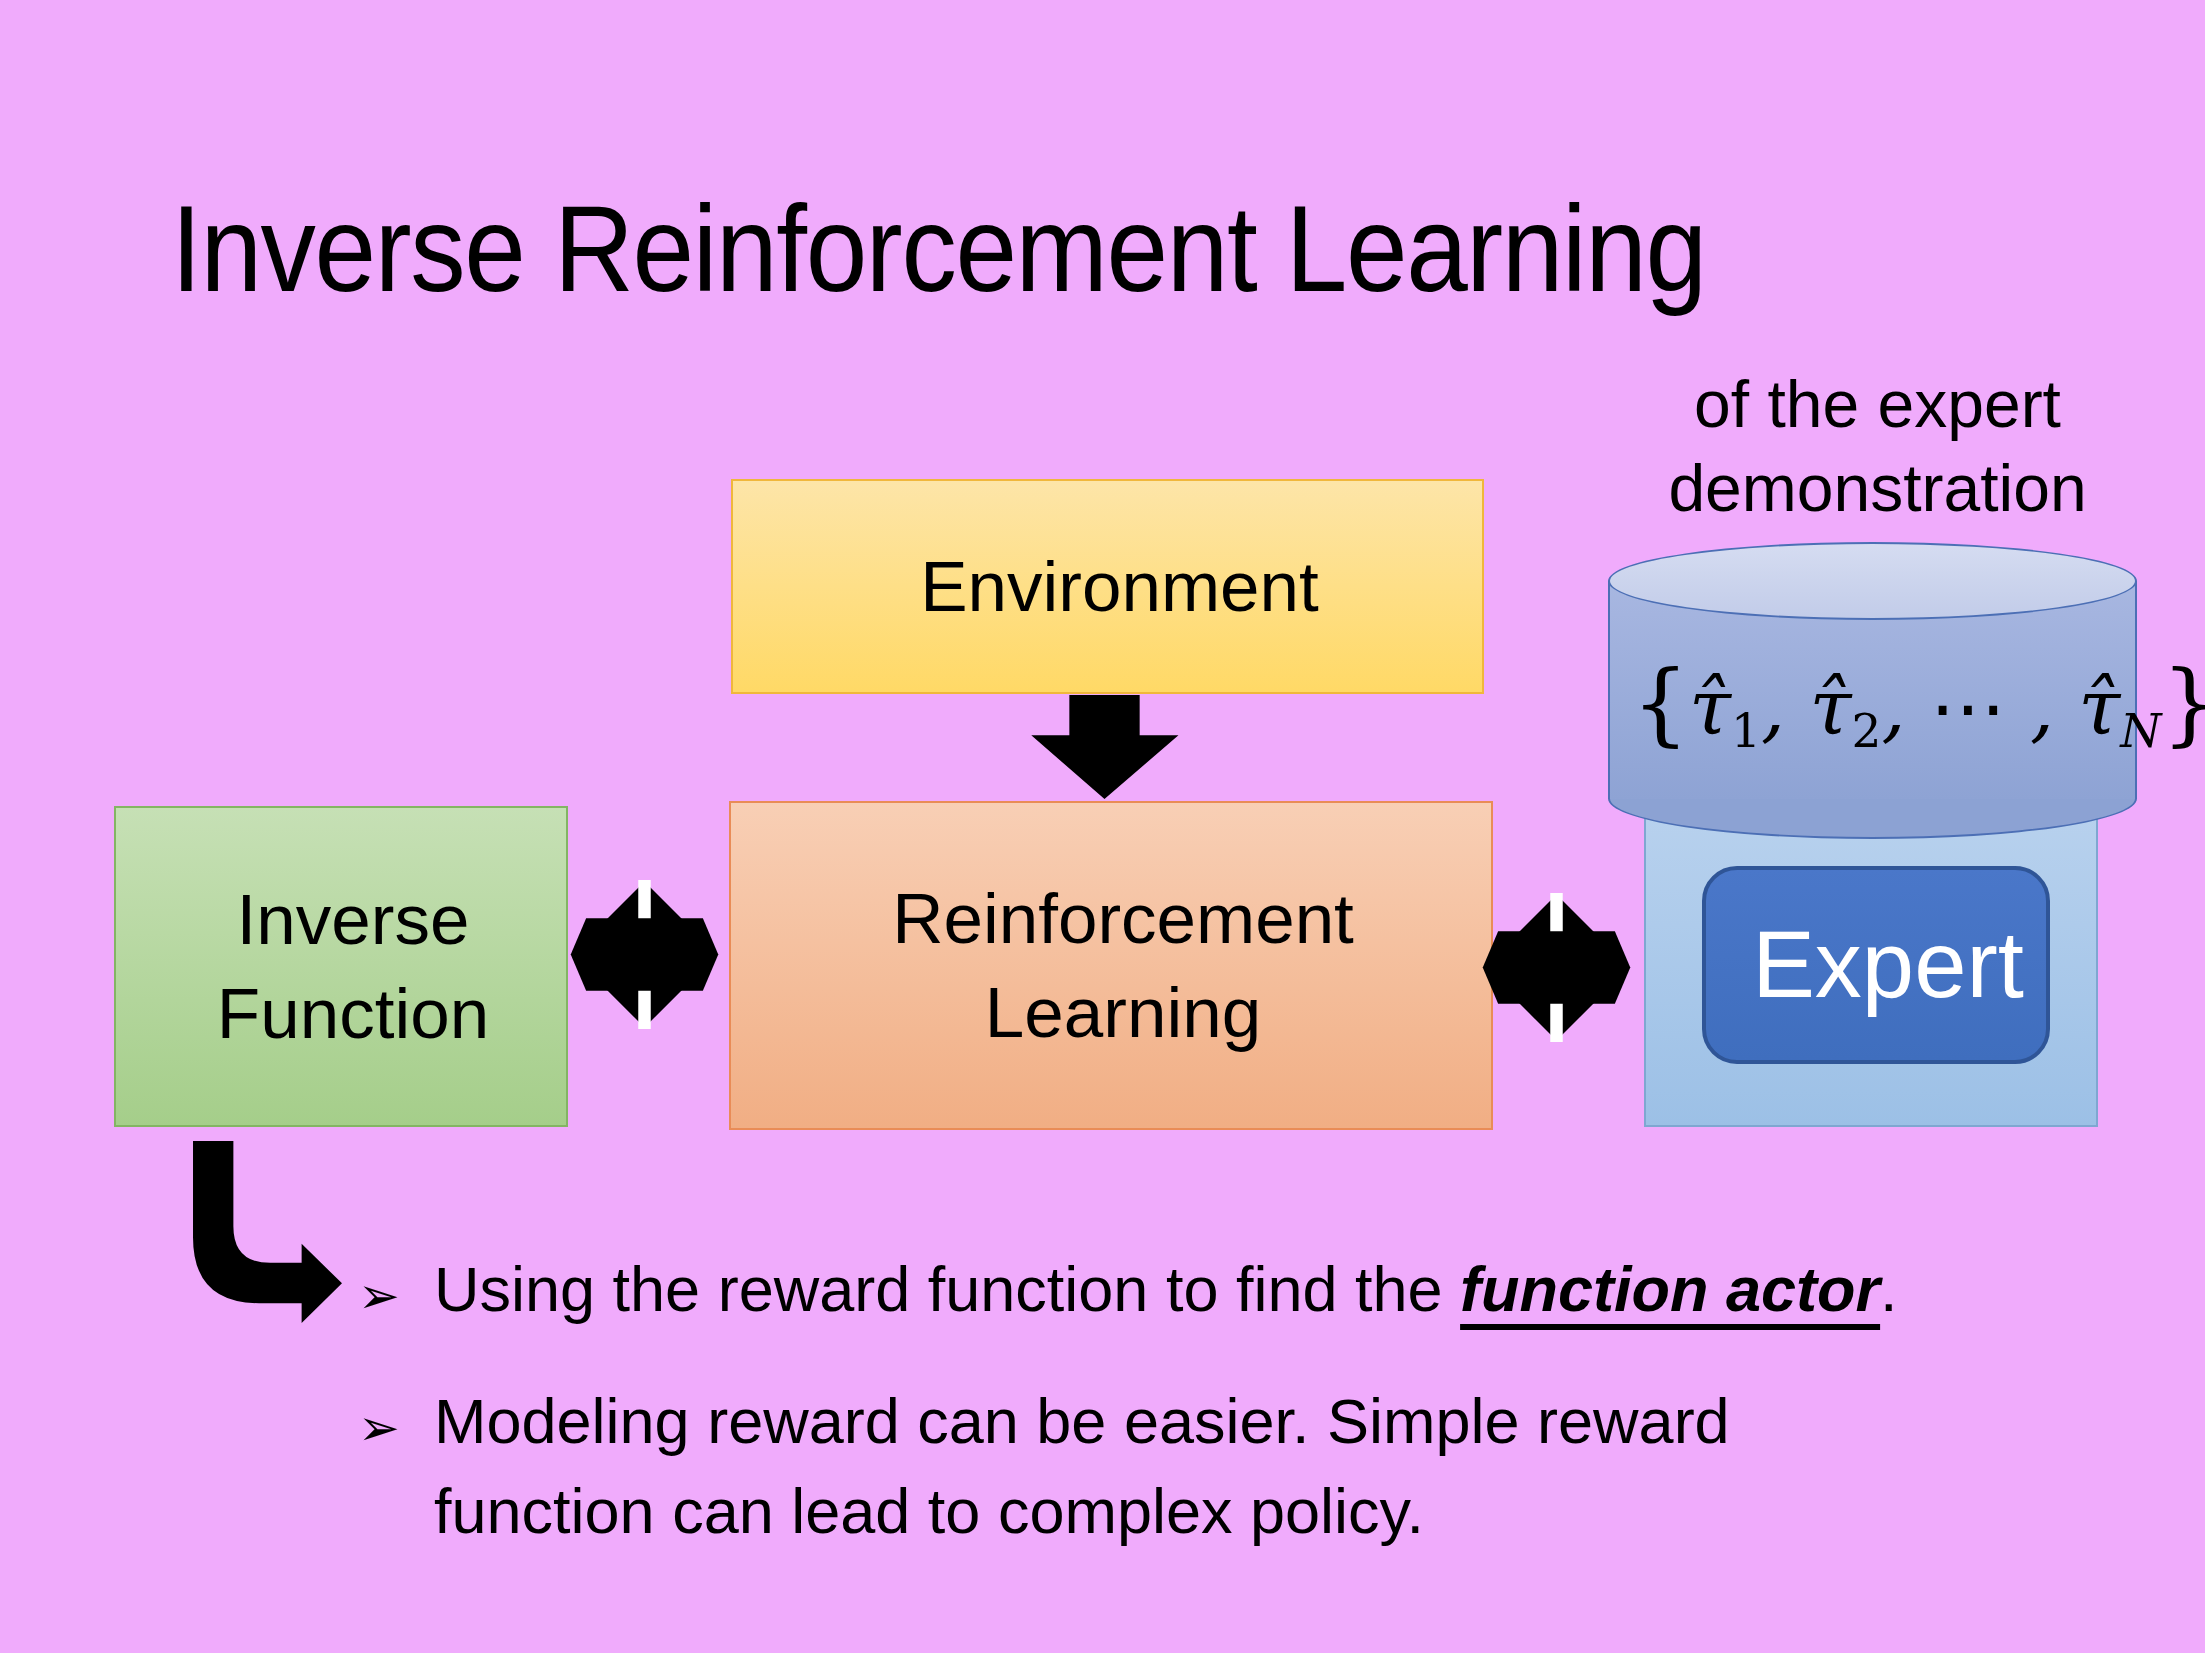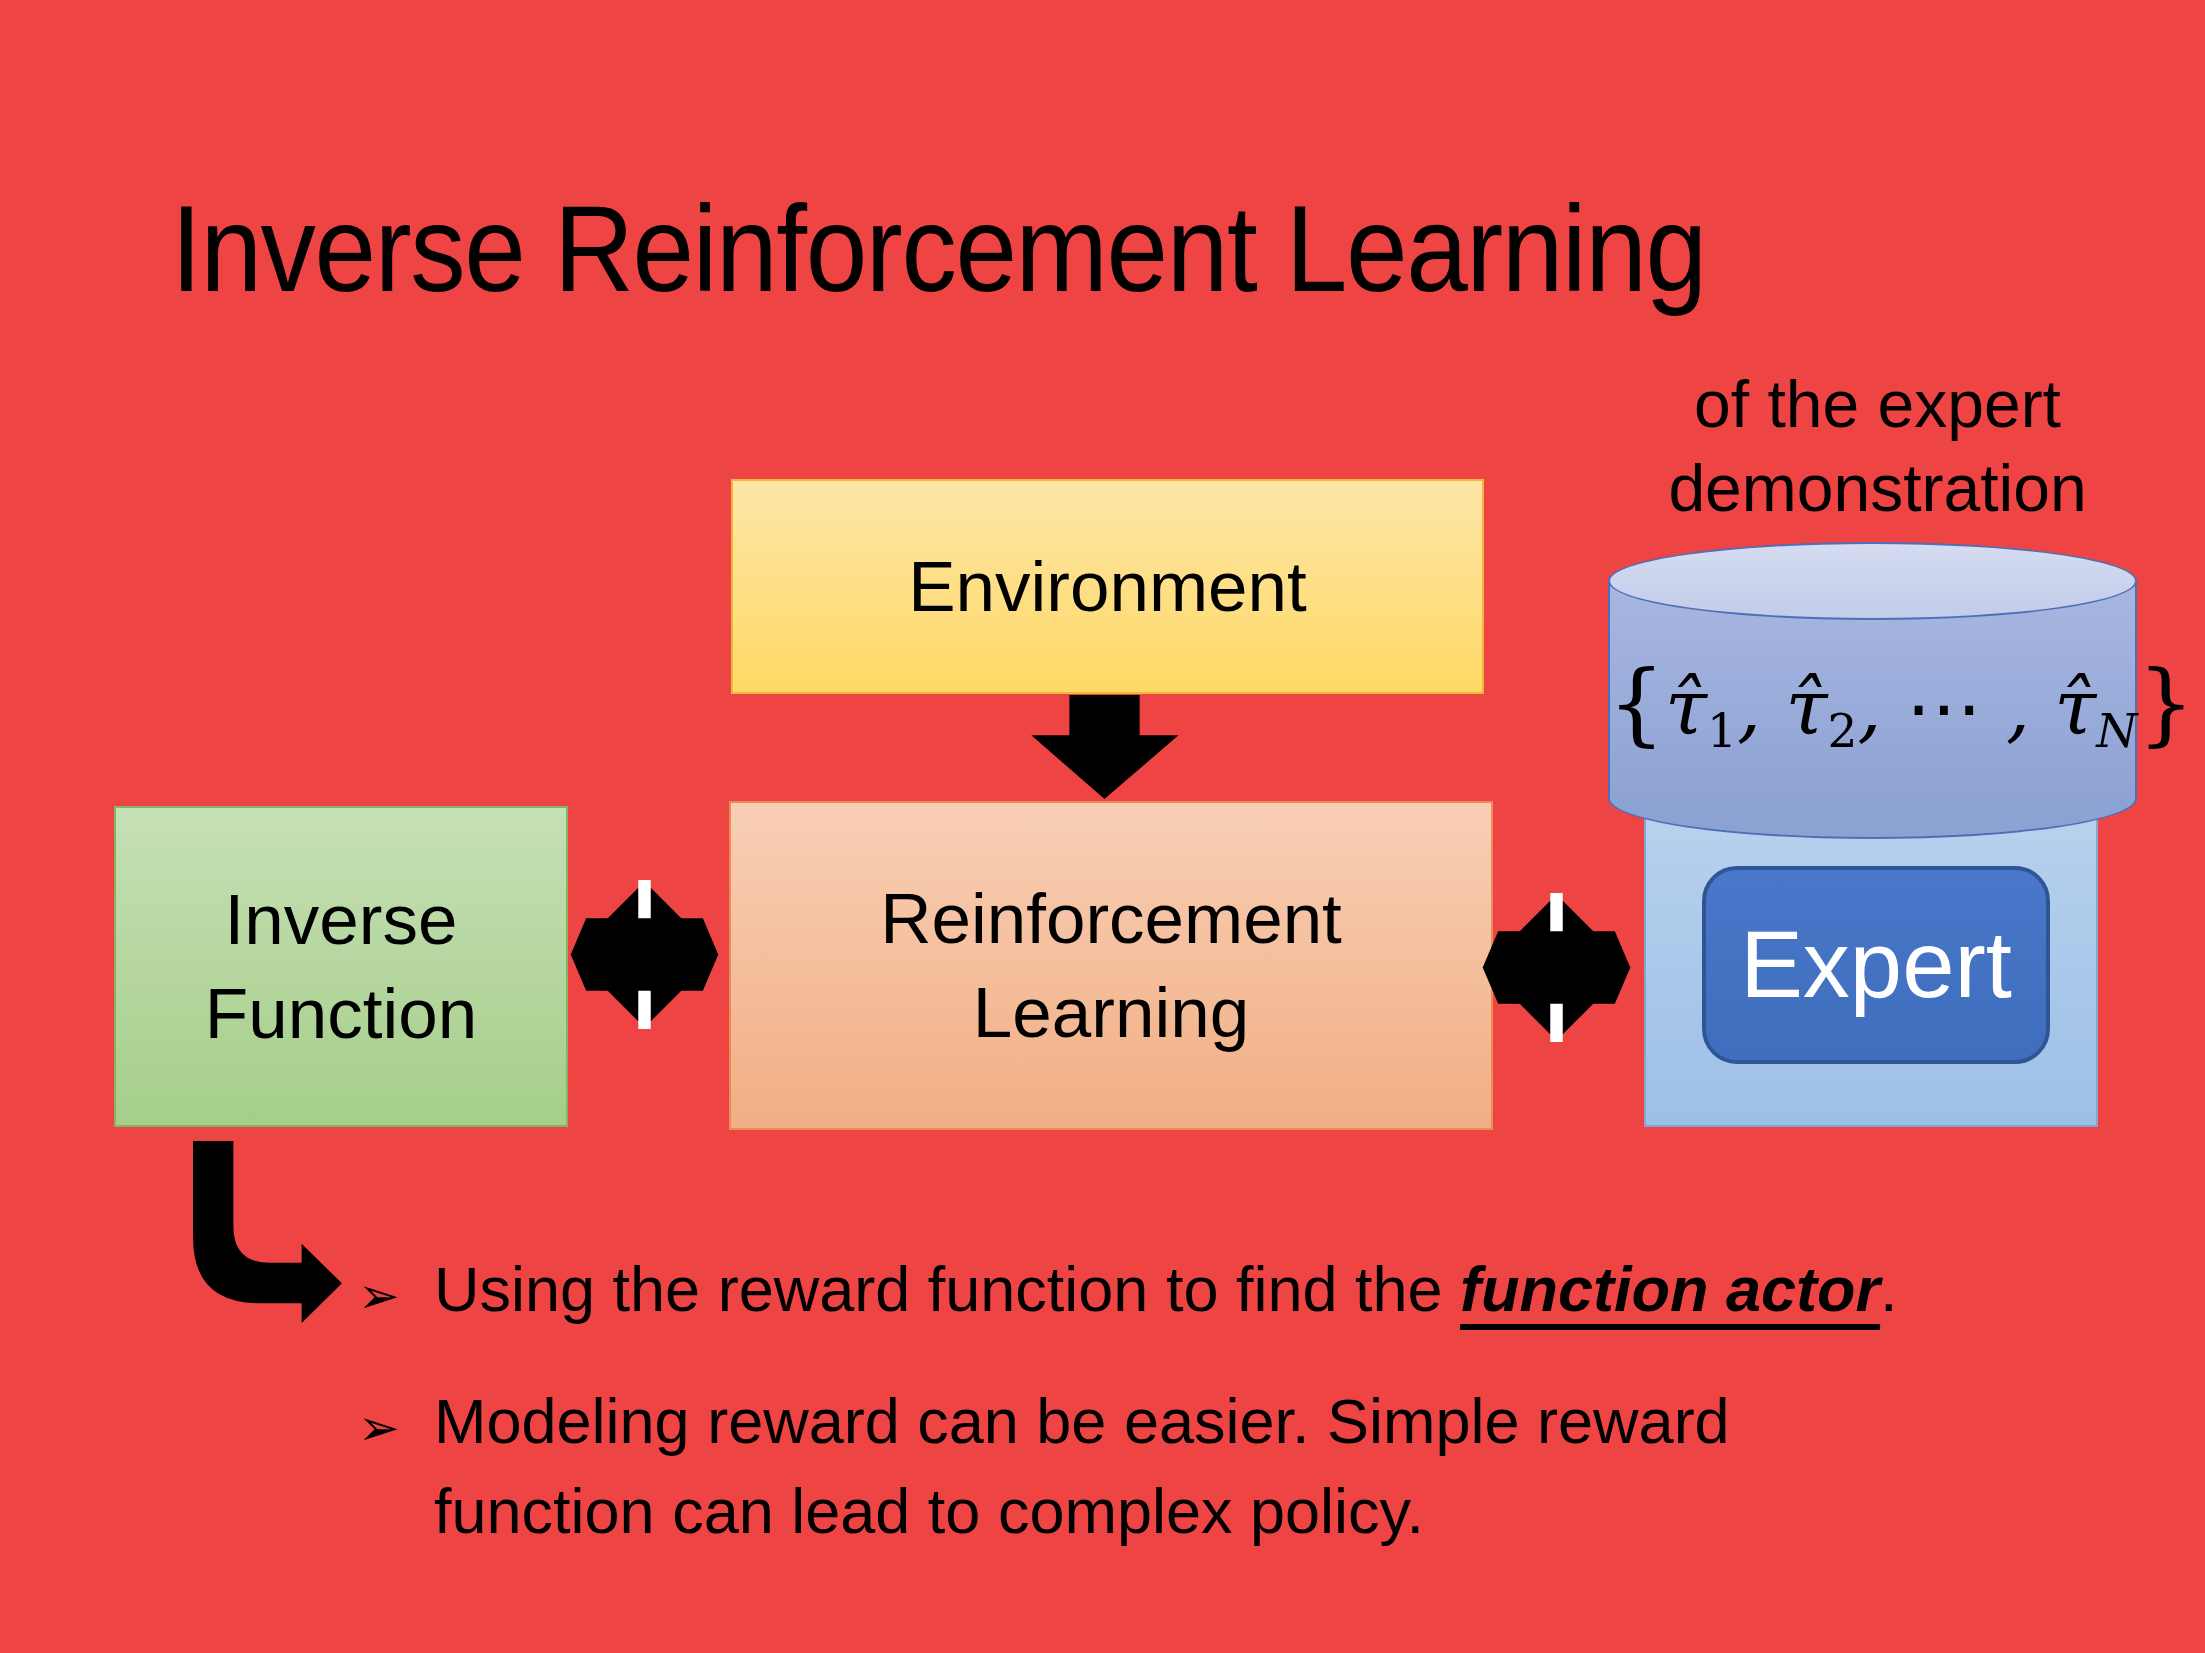--- a/index.html
+++ b/index.html
@@ -1,22 +1,22 @@
 <!DOCTYPE html>
 <html style="font-size:11.8px"><head>
 <meta charset="utf-8">
 <style>
   html,body { margin:0; padding:0; background:#ffffff; }
   * { box-sizing:border-box; }
   .stage {
     position:relative; width:2205px; height:1654px;
-    background:#ef4444; overflow:hidden;
+    background:#f0abfc; overflow:hidden;
     font-family:"Liberation Sans", sans-serif; color:#000;
   }
-  .abs { position:absolute; }
+  .abs { position:absolute;padding-left:24px; }
 
   
   .title {
     position:absolute; left:171px; top:175px; margin:0;
     font-size:123px; font-weight:400; letter-spacing:-1.5px;
     white-space:nowrap; transform:scaleX(0.9); transform-origin:0 50%;
     line-height:147px; color:#000;
   }
 
   

